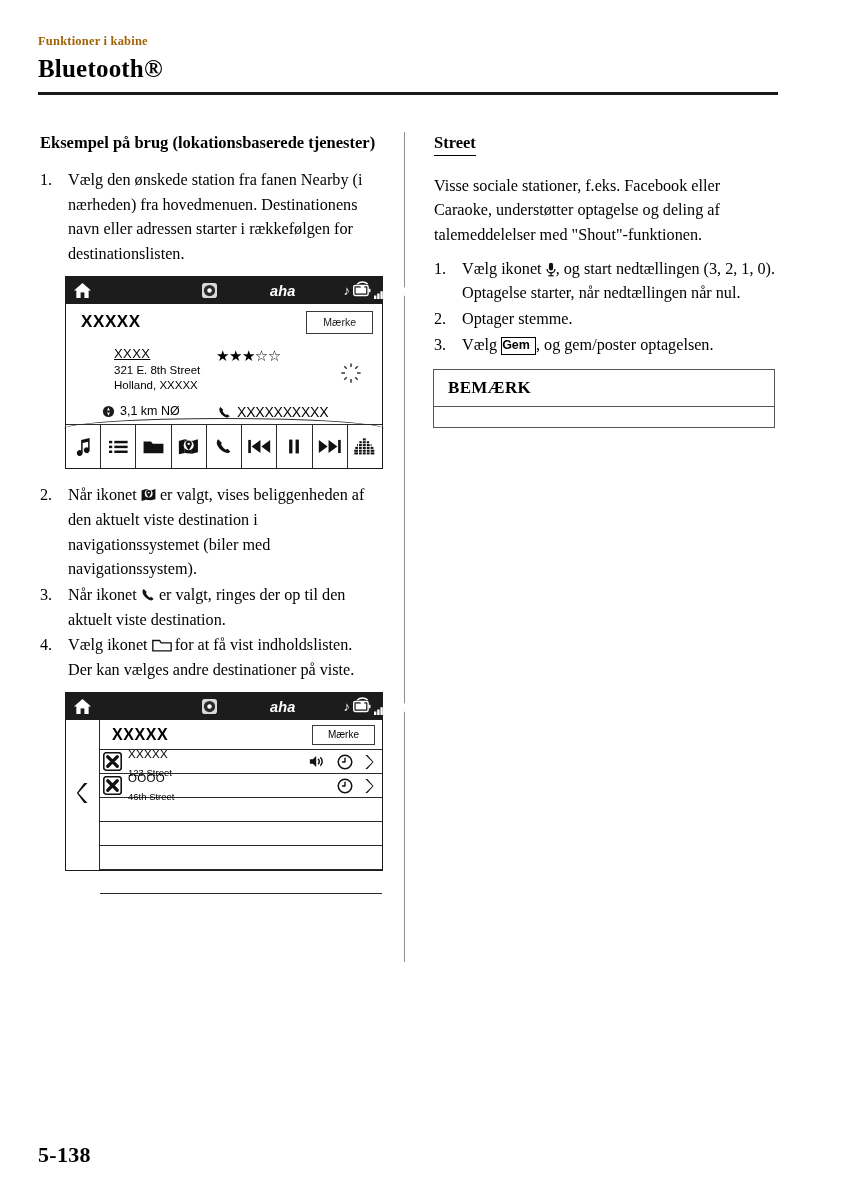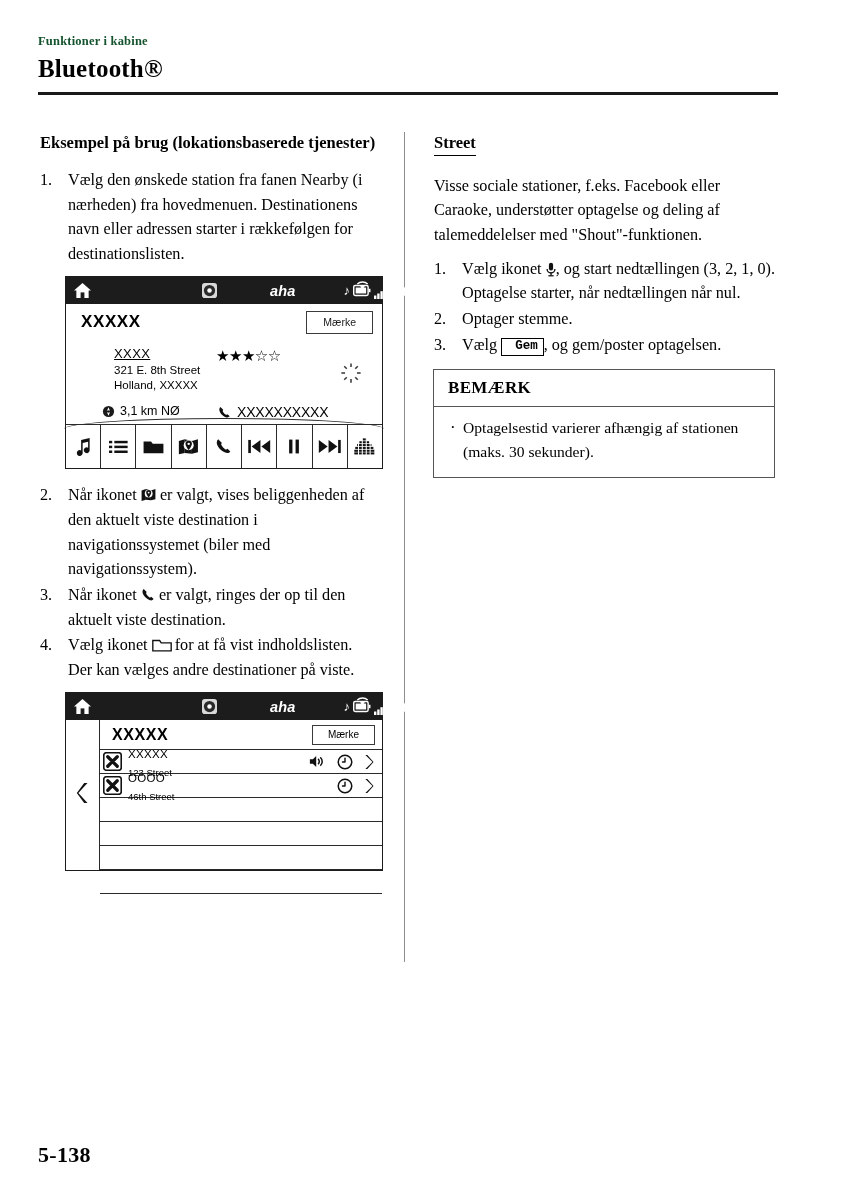--- a/index.html
+++ b/index.html
@@ -18,21 +18,21 @@
   
   .page-header {
     position: absolute;
     left: 38px; top: 34px; width: 740px;
   }
   .header-eyebrow {
     font-family: "Liberation Serif", serif;
     font-weight: bold;
     font-size: 12.5px;
     letter-spacing: .2px;
-    color: #14532d;
+    color: #a16207;
   }
   .header-title {
     font-family: "Liberation Serif", serif;
     font-weight: bold;
     font-size: 25px;
     margin-top: 6px;
     letter-spacing: .2px;
     color: #000;
   }
   .header-rule {
@@ -129,22 +129,22 @@
   .ic-folder svg { display:block; }
   .ic-mic {
     width: 10px; height: 15px;
     vertical-align: -3px;
   }
   .ic-mic svg { display:block; }
 
   .key-btn {
     display: inline-block;
     border: 1.6px solid #000;
-    padding: 0px 5px 1px 13px;
-    font-family: Liberation Mono, monospace;
+    padding: 0px 5px 1px 0;
+    font-family: Liberation Sans, sans-serif;
     font-size: 12.5px;
     font-weight: bold;
     line-height: 1.25;
     vertical-align: 1px;
   }
 
   
   .note-box {
     border: 1.6px solid #555;
     margin: 12px 0 0 1px;
@@ -760,21 +760,20 @@
         <span class="num">3.</span>
         <span>Vælg</span>
         <span class="key-btn">Gem</span><span>, og gem/poster optagelsen.</span>
       </li>
     </ol>
 
     <div class="note-box">
       <div class="note-head">BEMÆRK</div>
       <div class="note-body">
         <ul class="note-list">
-          <li>Optagelsestid varierer afhængig af stationen (maks. 30 sekunder).</li>
         </ul>
       </div>
     </div>
 
   </div>
 </div>
 
 <div class="page-number">5-138</div>
 
 </body></html>

